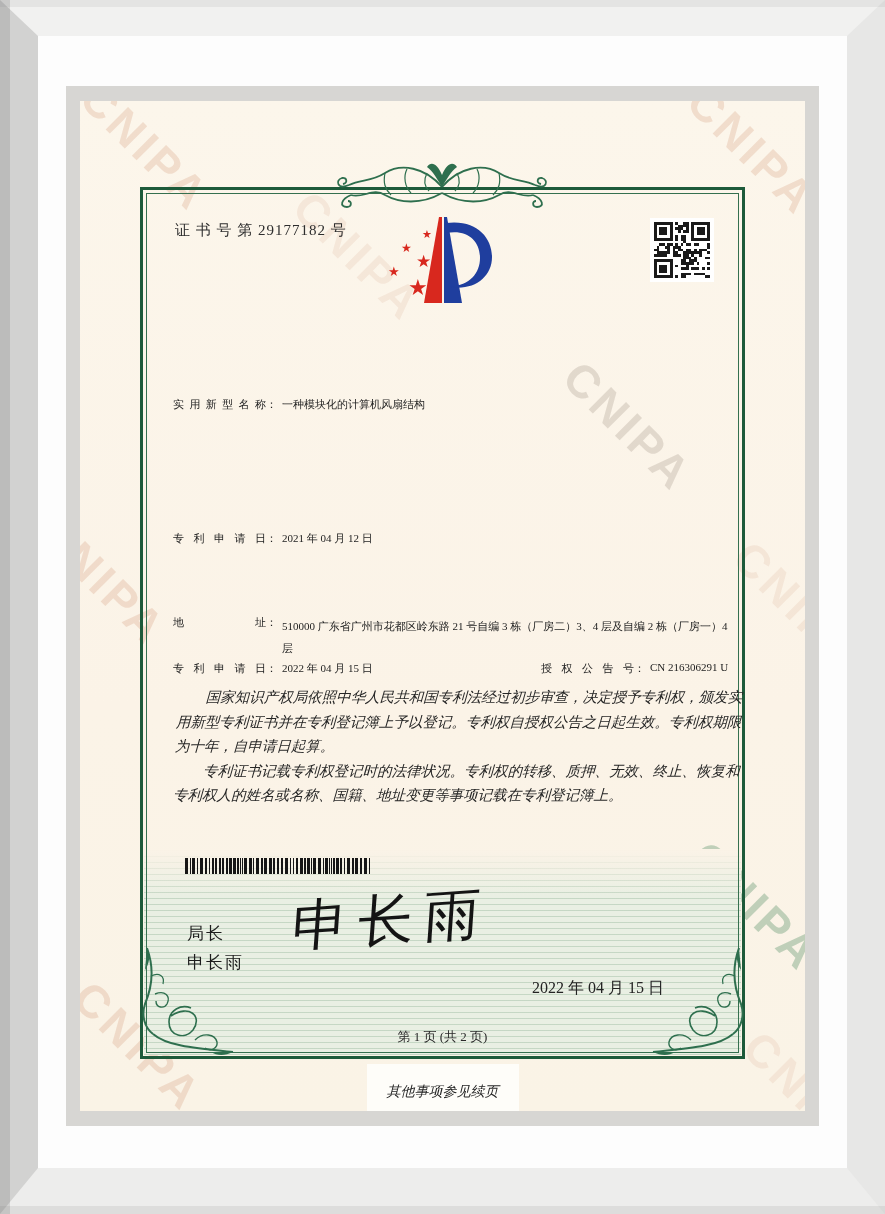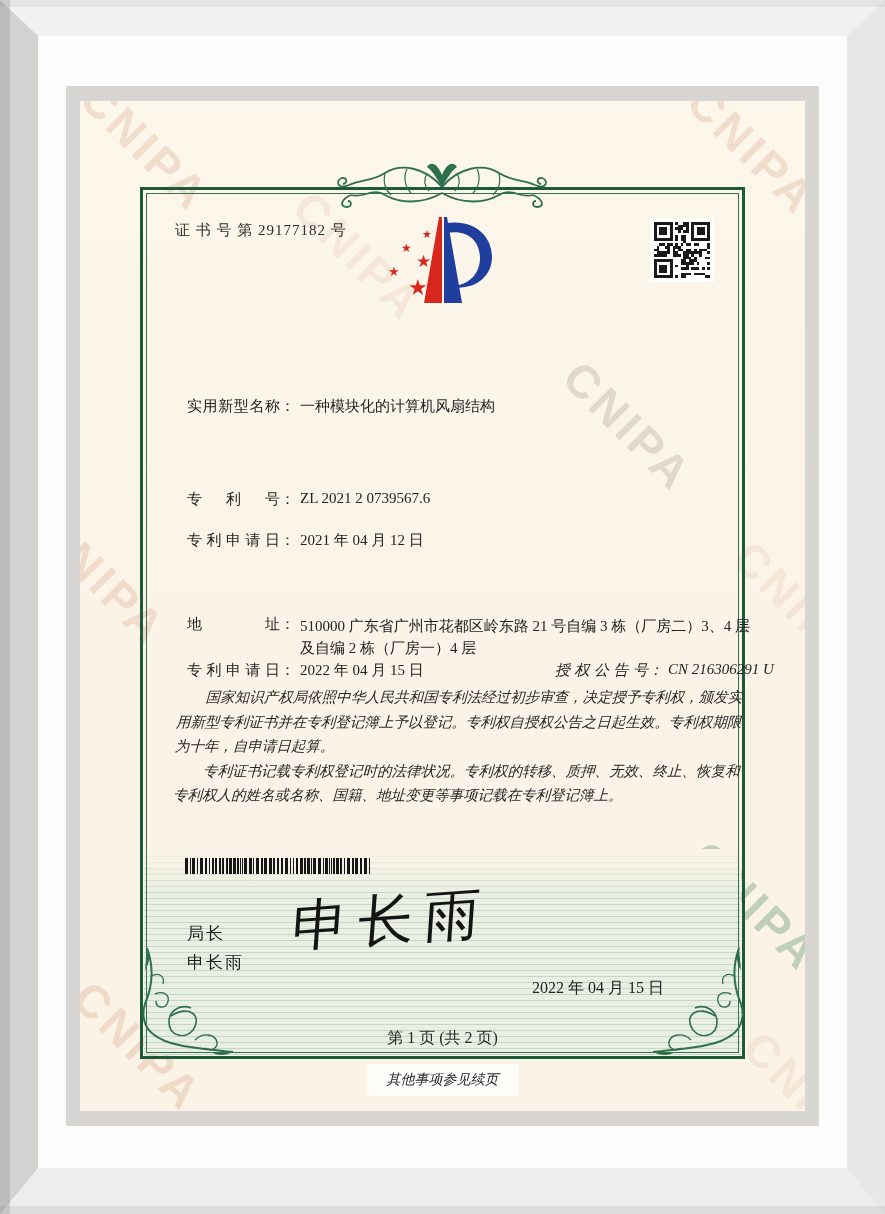--- a/index.html
+++ b/index.html
@@ -32,39 +32,39 @@
   .border-box{position:absolute;left:60px;top:86px;width:605px;height:872px;border:3px solid #1d5a3a;}
   .border-box::before{content:"";position:absolute;inset:3px;border:1px solid #35704f;}
   .ornament{position:absolute;pointer-events:none;}
   
   .cert-no{position:absolute;left:95px;top:120px;font-size:15px;color:#2d2d2d;letter-spacing:1px;}
   .logo{position:absolute;left:300px;top:112px;width:128px;height:98px;}
   .logo .star{position:absolute;color:#d8281e;line-height:1;}
   .qr-box{position:absolute;left:570px;top:117px;width:64px;height:64px;background:#ffffff;padding:4px;}
   .title{position:absolute;left:0;top:207px;width:725px;text-align:center;font-size:34px;font-weight:bold;
     letter-spacing:6px;color:#161616;}
-  .row{position:absolute;left:107px;font-size:15px;color:#232323;width:600px;}
+  .row{position:absolute;left:93px;font-size:11px;color:#232323;width:600px;}
   .flabel{display:inline-block;width:93px;text-align:justify;text-align-last:justify;vertical-align:top;}
   .fcolon{vertical-align:top;}
   .fval{margin-left:5px;vertical-align:top;}
   .row-address .fval{display:inline-block;width:452px;line-height:22px;}
-  .grant2{position:absolute;left:368px;top:0;font-style:italic;}
+  .grant2{position:absolute;left:368px;top:0;}
   .body-text{position:absolute;left:95px;top:584px;width:572px;font-size:14.5px;line-height:24.5px;
     color:#262626;font-style:italic;transform:skewX(-2deg);}
   .body-text p{margin:0;text-indent:2em;}
   .barcode{position:absolute;left:105px;top:757px;width:190px;height:16px;font-size:0;}
   .barcode i{display:inline-block;height:100%;background:#161616;}
   .director{position:absolute;left:107px;top:818px;font-family:"Liberation Sans","DejaVu Sans",sans-serif;
     font-size:17px;color:#1d1d1d;letter-spacing:2px;line-height:29px;}
   .signature{position:absolute;left:212px;top:782px;font-size:56px;color:#141414;letter-spacing:10px;
     transform:rotate(-4deg) skewX(-8deg);white-space:nowrap;}
   .issue-date{position:absolute;left:452px;top:877px;font-size:16px;color:#232323;}
-  .page-info{position:absolute;left:0;top:927px;width:725px;text-align:center;font-size:16px;color:#2a2a2a;}
+  .page-info{position:absolute;left:0;top:927px;width:725px;text-align:center;font-size:13px;color:#2a2a2a;}
   .footer-note{position:absolute;left:0;top:963px;width:725px;text-align:center;}
-  .footer-note span{display:inline-block;background:#fefdf9;padding:7px 20px;font-size:14px;color:#262626;font-style:italic;}
+  .footer-note span{display:inline-block;background:#fefdf9;padding:19px 20px;font-size:14px;color:#262626;font-style:italic;}
 </style>
 </head>
 <body>
 
 <div id="stage">
   <div class="frame-bevel">
     <div class="mat">
       <div class="inner-shadow">
         <div class="paper">
 
@@ -358,23 +358,20 @@
                 <rect x="11" y="20" width="1" height="1" fill="#1a1a1a"></rect>
                 <rect x="19" y="20" width="1" height="1" fill="#1a1a1a"></rect>
                 <rect x="20" y="20" width="1" height="1" fill="#1a1a1a"></rect>
               </svg>
           </div>
 
 
           <div class="row" style="top:296px">
             <span class="flabel">实用新型名称</span><span class="fcolon">：</span><span class="fval">一种模块化的计算机风扇结构</span>
           </div>
-          <div class="row" style="top:389px">
-            <span class="flabel">专利号</span><span class="fcolon">：</span><span class="fval">ZL 2021 2 0739567.6</span>
-          </div>
           <div class="row" style="top:430px">
             <span class="flabel">专利申请日</span><span class="fcolon">：</span><span class="fval">2021 年 04 月 12 日</span>
           </div>
           <div class="row row-address" style="top:514px">
             <span class="flabel">地址</span><span class="fcolon">：</span><span class="fval">510000 广东省广州市花都区岭东路 21 号自编 3 栋（厂房二）3、4 层及自编 2 栋（厂房一）4 层</span>
           </div>
           <div class="row" style="top:560px">
             <span>
               <span class="flabel">专利申请日</span><span class="fcolon">：</span><span class="fval">2022 年 04 月 15 日</span>
             </span>

